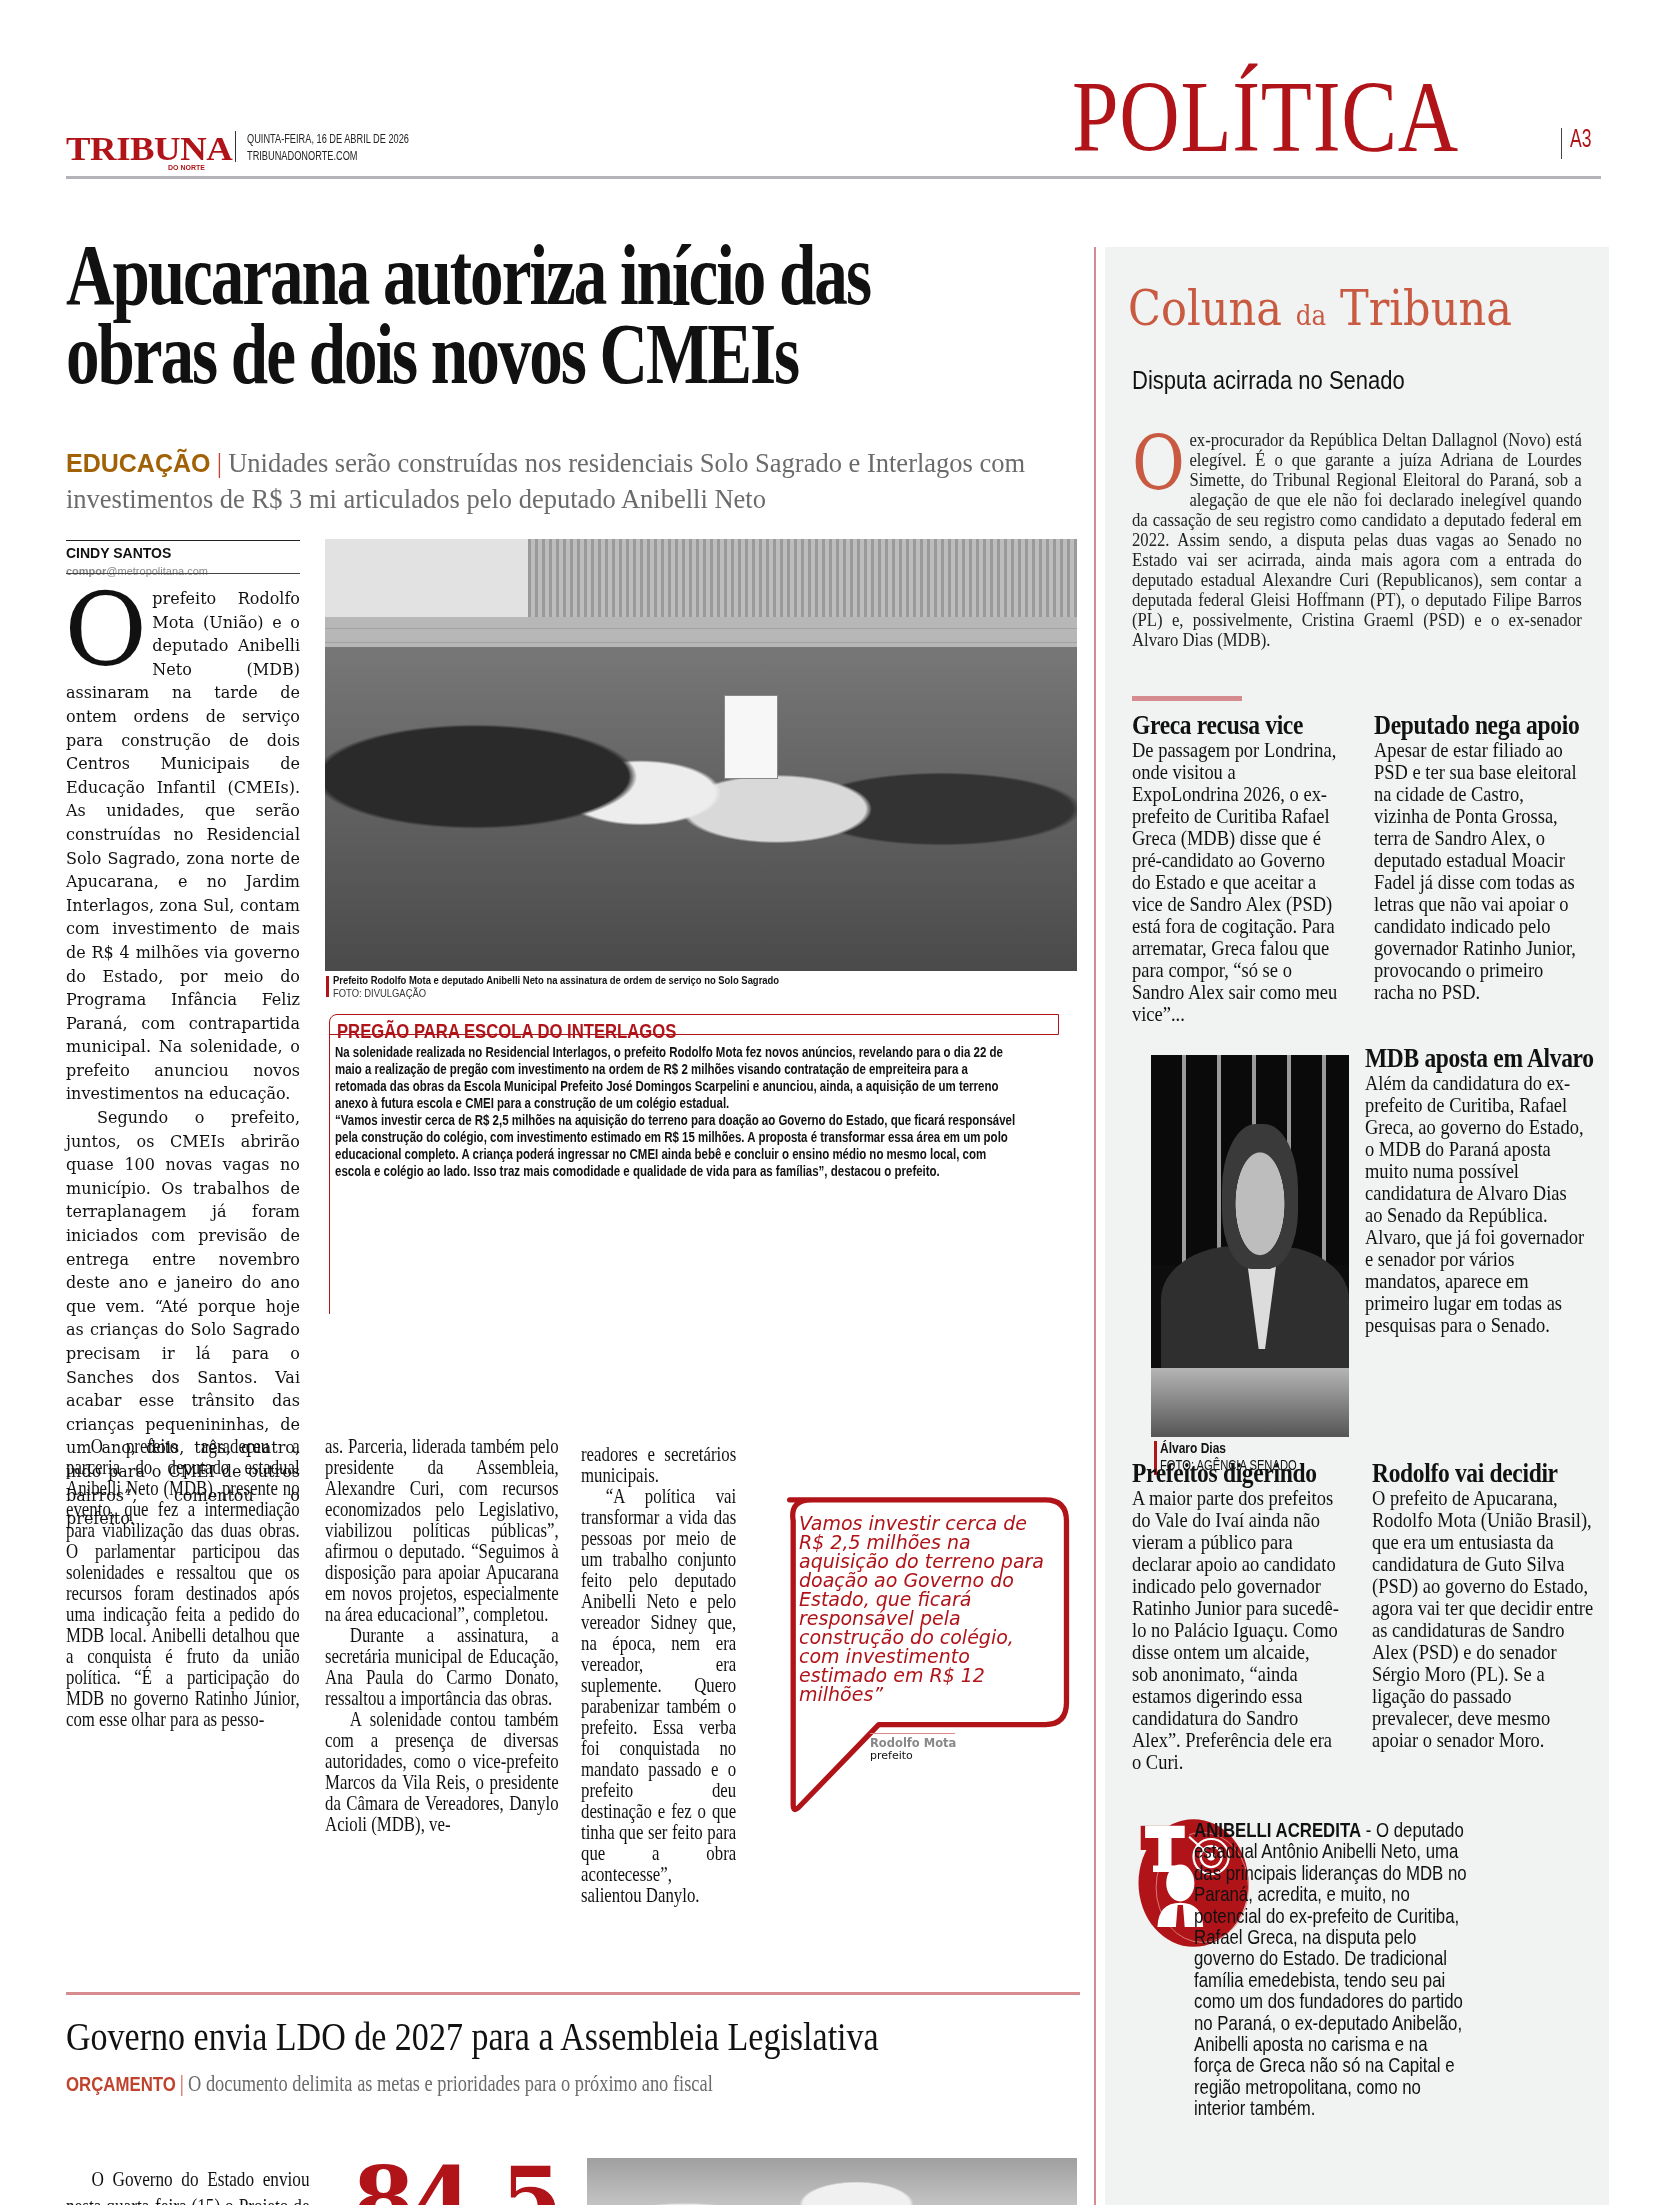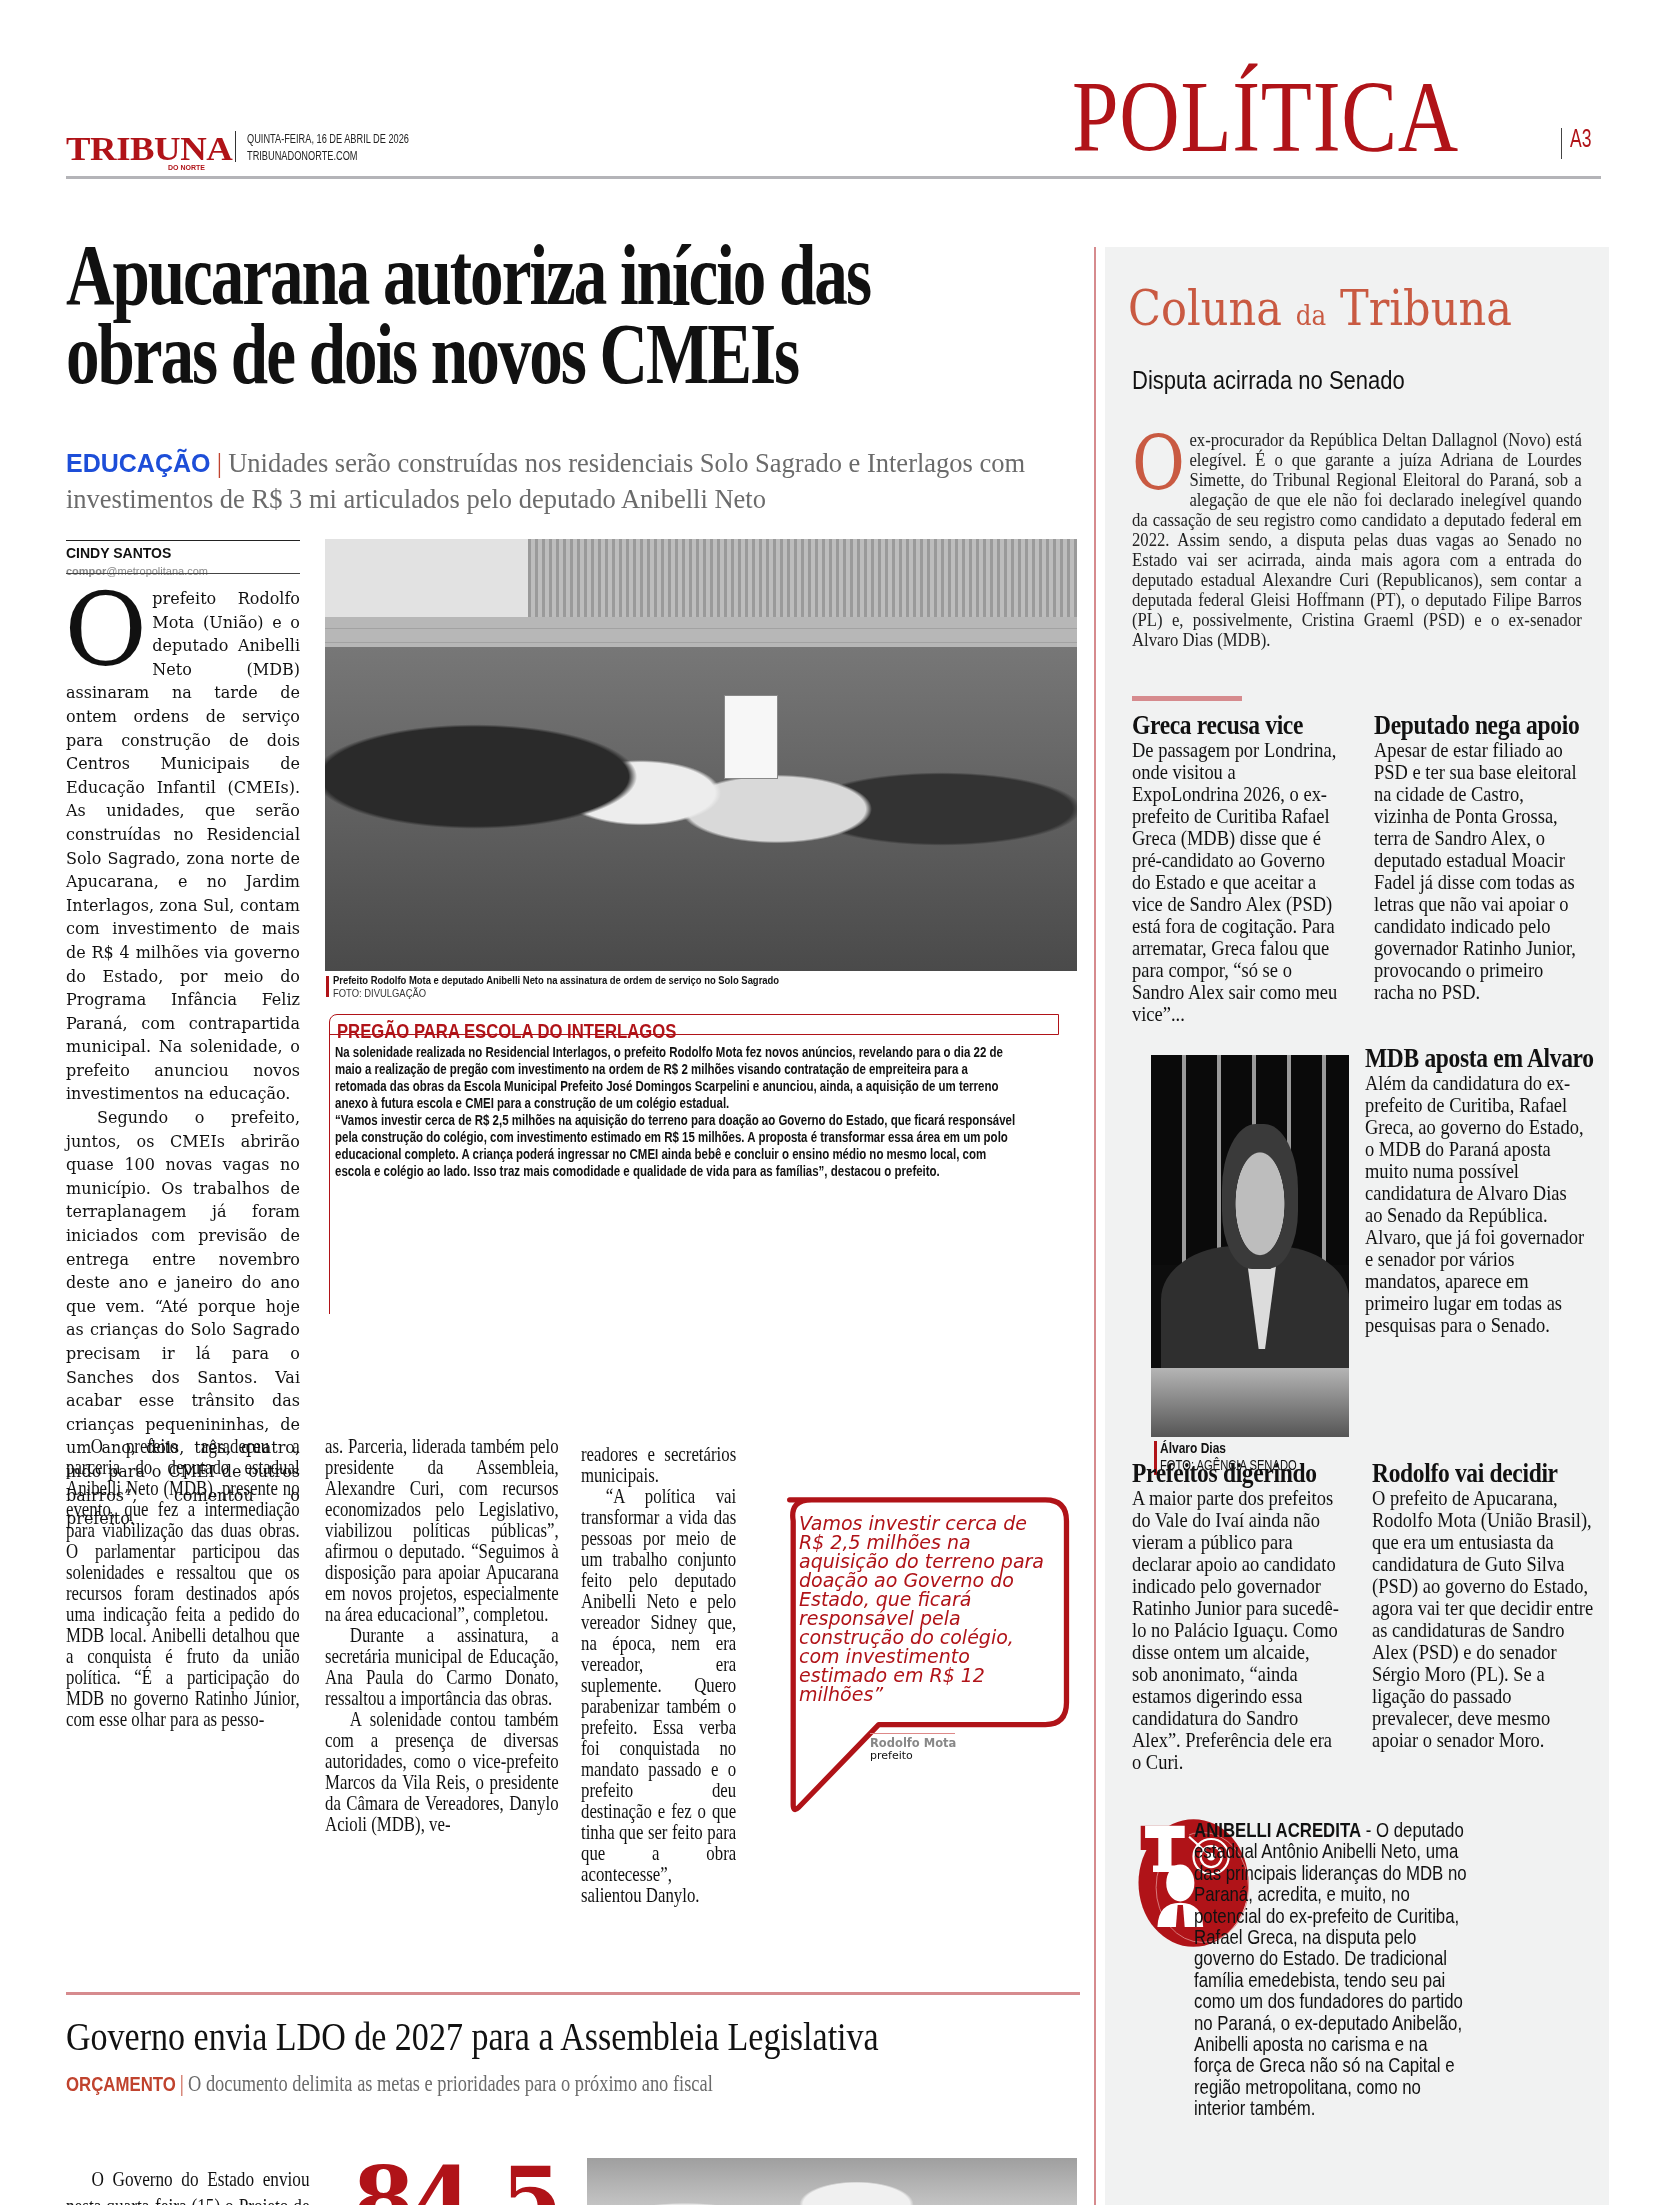--- a/index.html
+++ b/index.html
@@ -13,21 +13,21 @@
   #hdr-date { left:247px; top:132px; font-family:"Liberation Sans", sans-serif; font-size:12.3px; color:#222; transform:scaleX(0.75); transform-origin:left; }
   #hdr-site { left:247px; top:149px; font-family:"Liberation Sans", sans-serif; font-size:12.3px; color:#222; transform:scaleX(0.75); transform-origin:left; }
   #section-title { left:1072px; top:66px; font-family:"Liberation Serif", serif; color:#b01318; font-size:102px; line-height:1; letter-spacing:0.9px; transform:scaleX(0.82); transform-origin:left; }
   #page-sep { left:1561px; top:128px; width:1.3px; height:31px; background:#444; }
   #page-num { left:1570px; top:124px; font-family:"Liberation Sans", sans-serif; font-size:25px; color:#b01318; transform:scaleX(0.7); transform-origin:left; }
   #hdr-rule { left:66px; top:176px; width:1535px; height:2.6px; background:#b4b4b8; }
 
   
   #headline { left:66px; top:236px; width:1014px; font-family:"Liberation Serif", serif; font-weight:bold; font-size:86px; line-height:79px; letter-spacing:-2.6px; transform:scaleX(0.78); transform-origin:left top; white-space:nowrap; }
   #kicker { left:66px; top:445px; width:1036px; font-family:"Liberation Serif", serif; font-size:26.5px; line-height:36px; color:#6b6b6b; }
-  #kicker .tag { font-family:"Liberation Sans", sans-serif; font-weight:bold; color:#1d4ed8; font-size:25px; }
+  #kicker .tag { font-family:"Liberation Sans", sans-serif; font-weight:bold; color:#a16207; font-size:25px; }
   #kicker .bar { color:#c0432e; margin:0 6.2px; }
 
   #byline-top { left:66px; top:540px; width:234px; height:1.3px; background:#222; }
   #byline-name { left:66px; top:545px; font-family:"Liberation Sans", sans-serif; font-weight:bold; font-size:14px; color:#111; }
   #byline-mail { left:66px; top:565px; font-family:"Liberation Sans", sans-serif; font-size:11px; color:#888; }
   #byline-mail b { font-weight:bold; }
   #byline-bottom { left:66px; top:573px; width:234px; height:0.9px; background:#444; }
 
   .col { position:absolute; font-family:"DejaVu Serif", serif; font-size:16px; line-height:23.6px; text-align:justify; hyphens:manual; }
   .col p { margin:0; text-indent:31px; }

